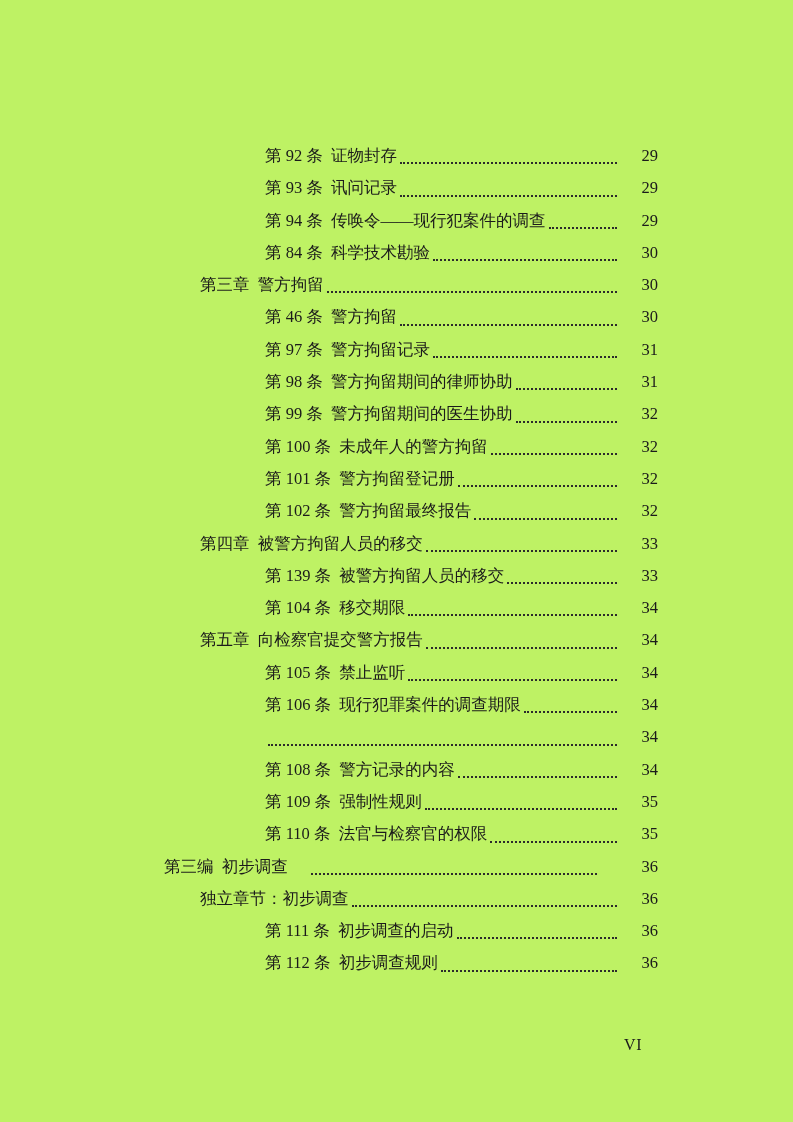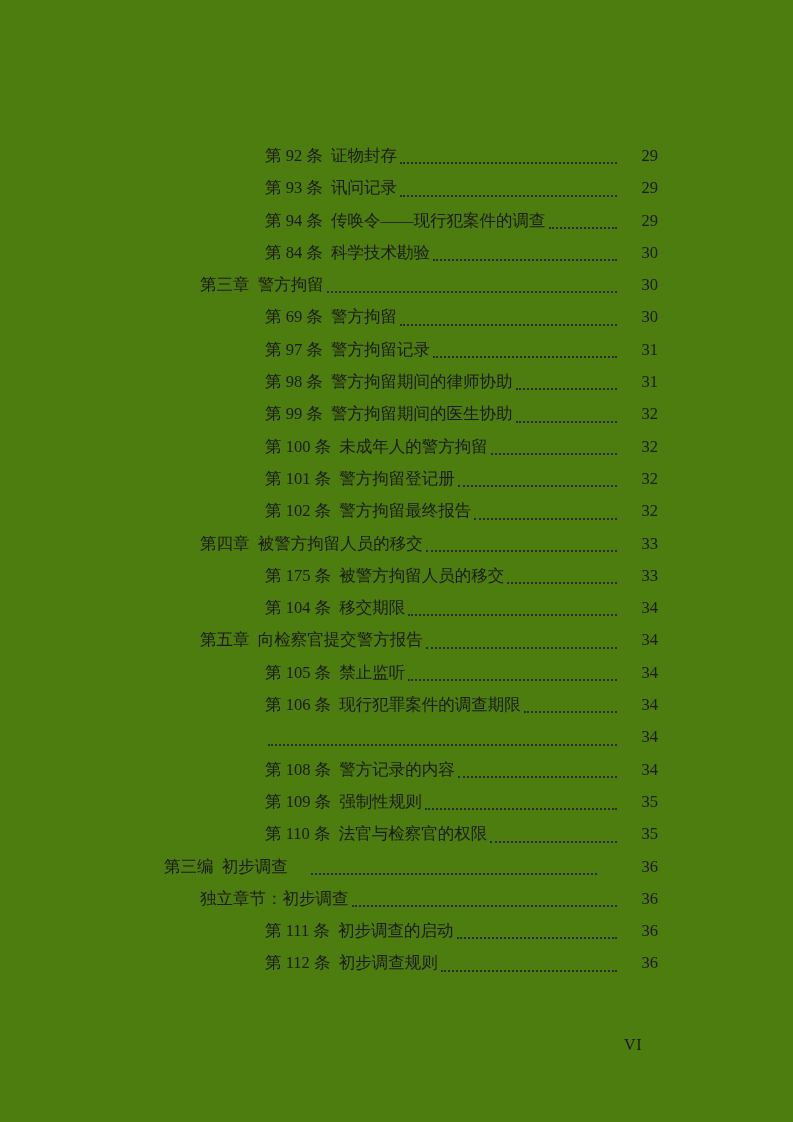--- a/index.html
+++ b/index.html
@@ -3,21 +3,21 @@
 <meta charset="utf-8">
 <style>
   * { margin: 0; padding: 0; box-sizing: border-box; }
   html, body { background: #888; }
   body { width: 793px; margin: 0 auto; font-family: "Liberation Serif", "DejaVu Serif", serif; }
 
   .page {
     position: relative;
     width: 793px;
     height: 1122px;
-    background: #4d7c0f;
+    background: #bef264;
     color: #1b1b1b;
     overflow: hidden;
   }
 
   .toc {
     position: absolute;
     left: 164px;
     top: 140px;
     width: 494px;
   }
@@ -95,21 +95,21 @@
     <span class="t">第 84 条  科学技术勘验</span>
     <span class="leader"></span>
     <span class="p">30</span>
   </div>
       <div class="row lvl2">
     <span class="t">第三章  警方拘留</span>
     <span class="leader"></span>
     <span class="p">30</span>
   </div>
       <div class="row lvl3">
-    <span class="t">第 69 条  警方拘留</span>
+    <span class="t">第 46 条  警方拘留</span>
     <span class="leader"></span>
     <span class="p">30</span>
   </div>
       <div class="row lvl3">
     <span class="t">第 97 条  警方拘留记录</span>
     <span class="leader"></span>
     <span class="p">31</span>
   </div>
       <div class="row lvl3">
     <span class="t">第 98 条  警方拘留期间的律师协助</span>
@@ -135,21 +135,21 @@
     <span class="t">第 102 条  警方拘留最终报告</span>
     <span class="leader"></span>
     <span class="p">32</span>
   </div>
       <div class="row lvl2">
     <span class="t">第四章  被警方拘留人员的移交</span>
     <span class="leader"></span>
     <span class="p">33</span>
   </div>
       <div class="row lvl3">
-    <span class="t">第 175 条  被警方拘留人员的移交</span>
+    <span class="t">第 139 条  被警方拘留人员的移交</span>
     <span class="leader"></span>
     <span class="p">33</span>
   </div>
       <div class="row lvl3">
     <span class="t">第 104 条  移交期限</span>
     <span class="leader"></span>
     <span class="p">34</span>
   </div>
       <div class="row lvl2">
     <span class="t">第五章  向检察官提交警方报告</span>

